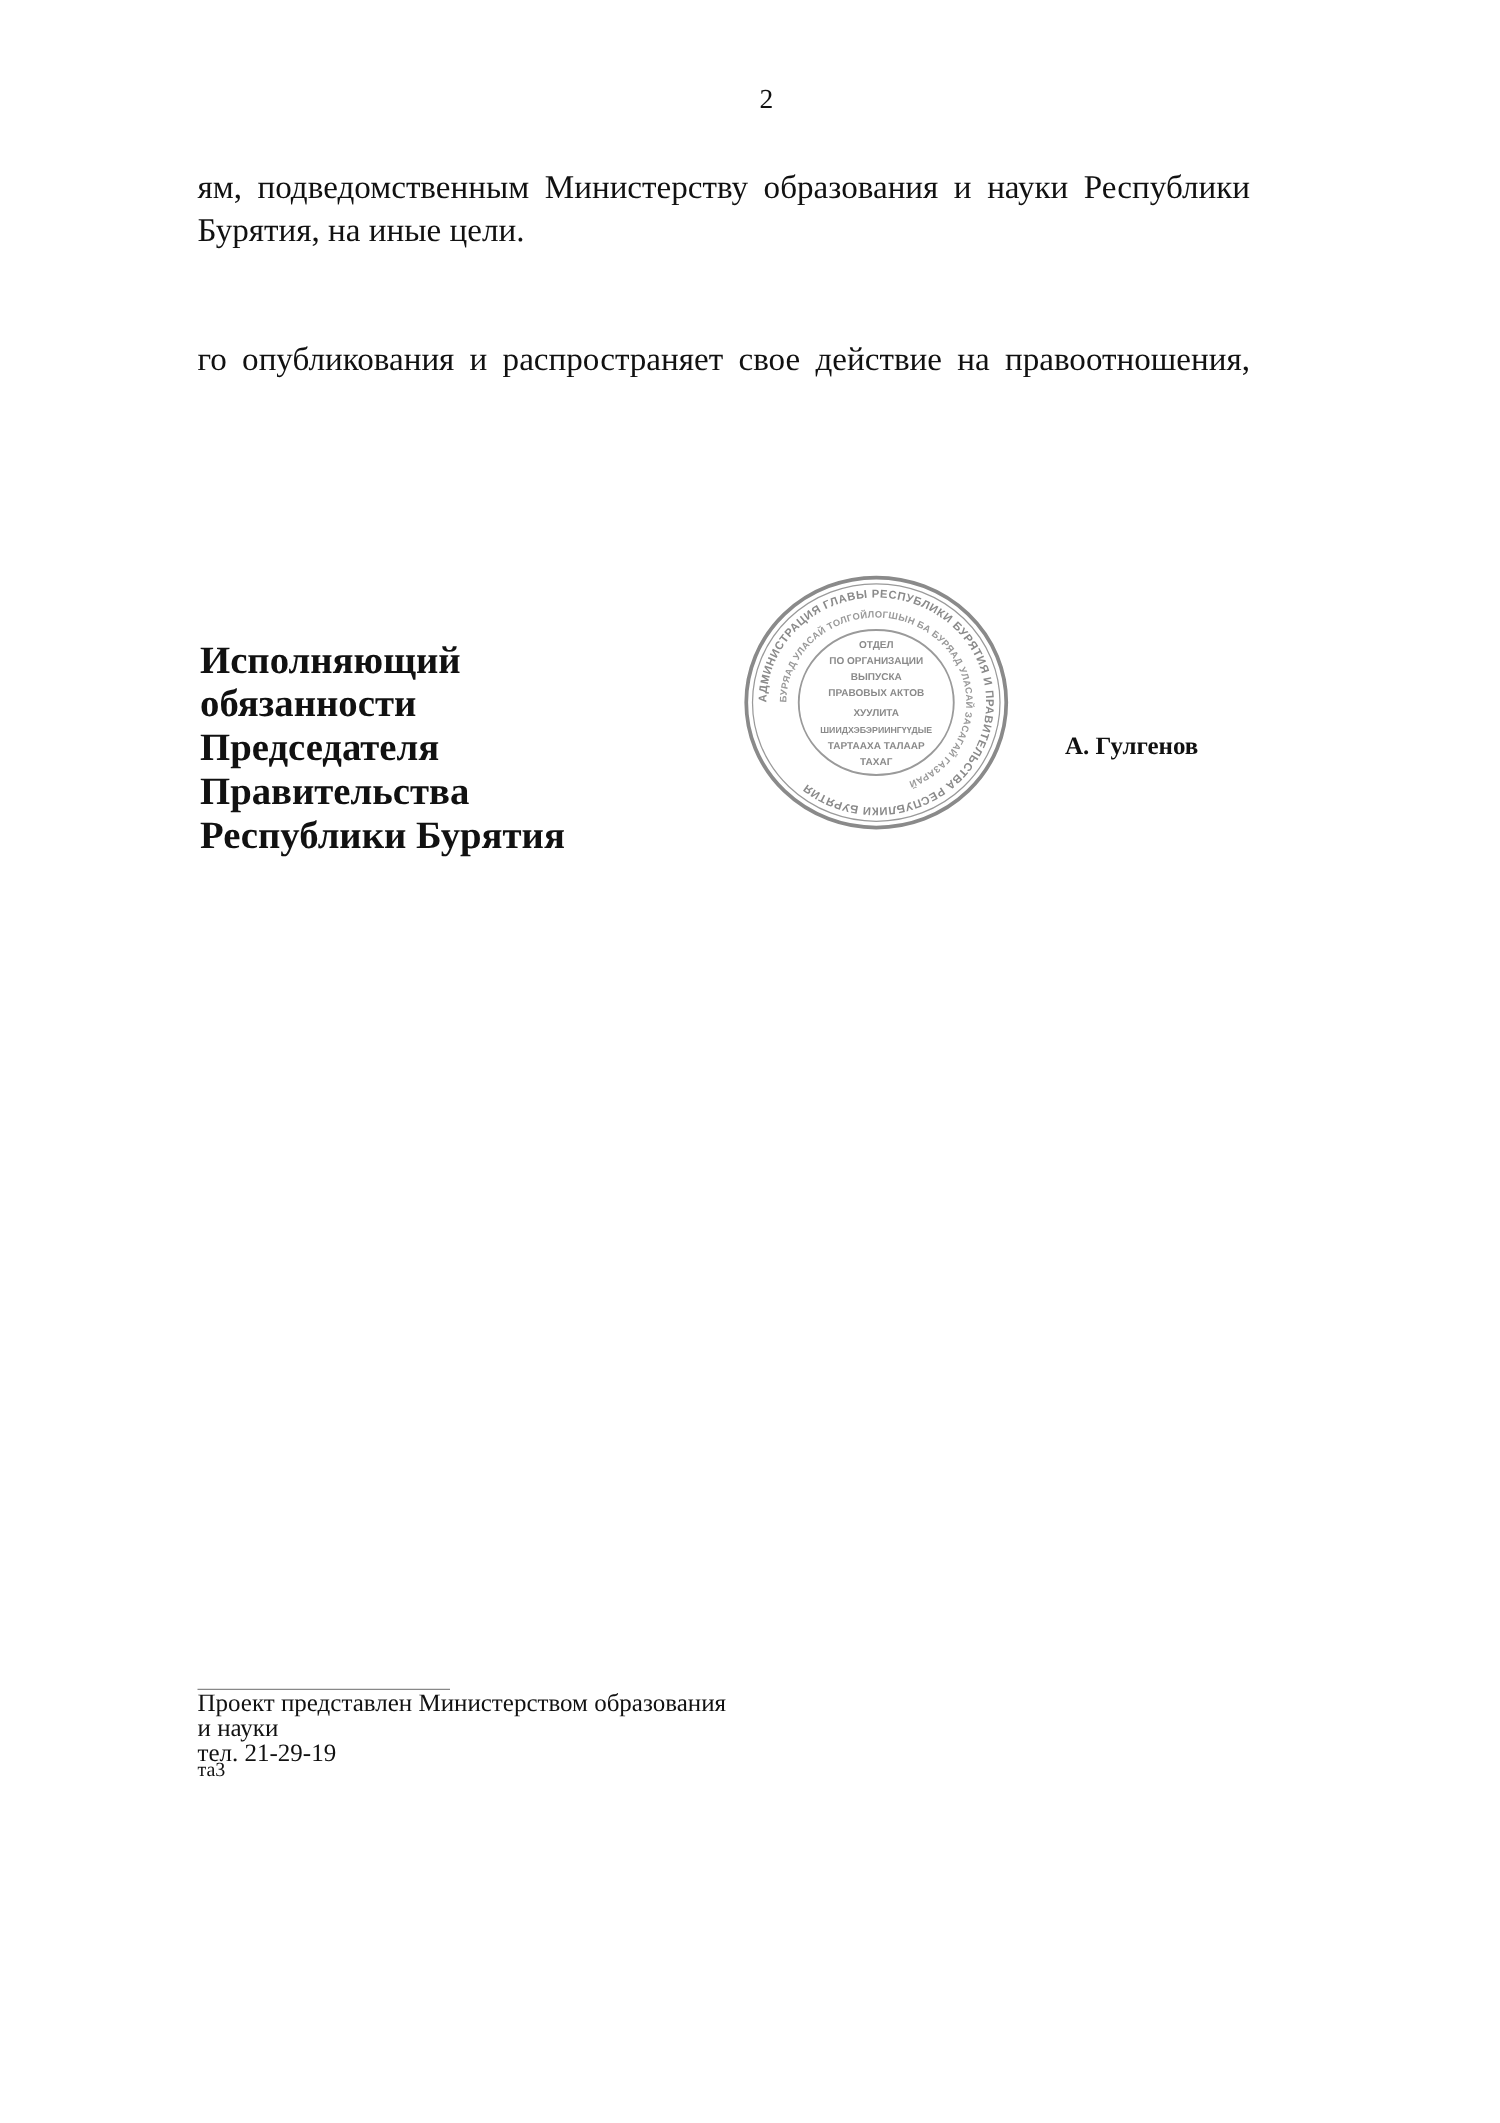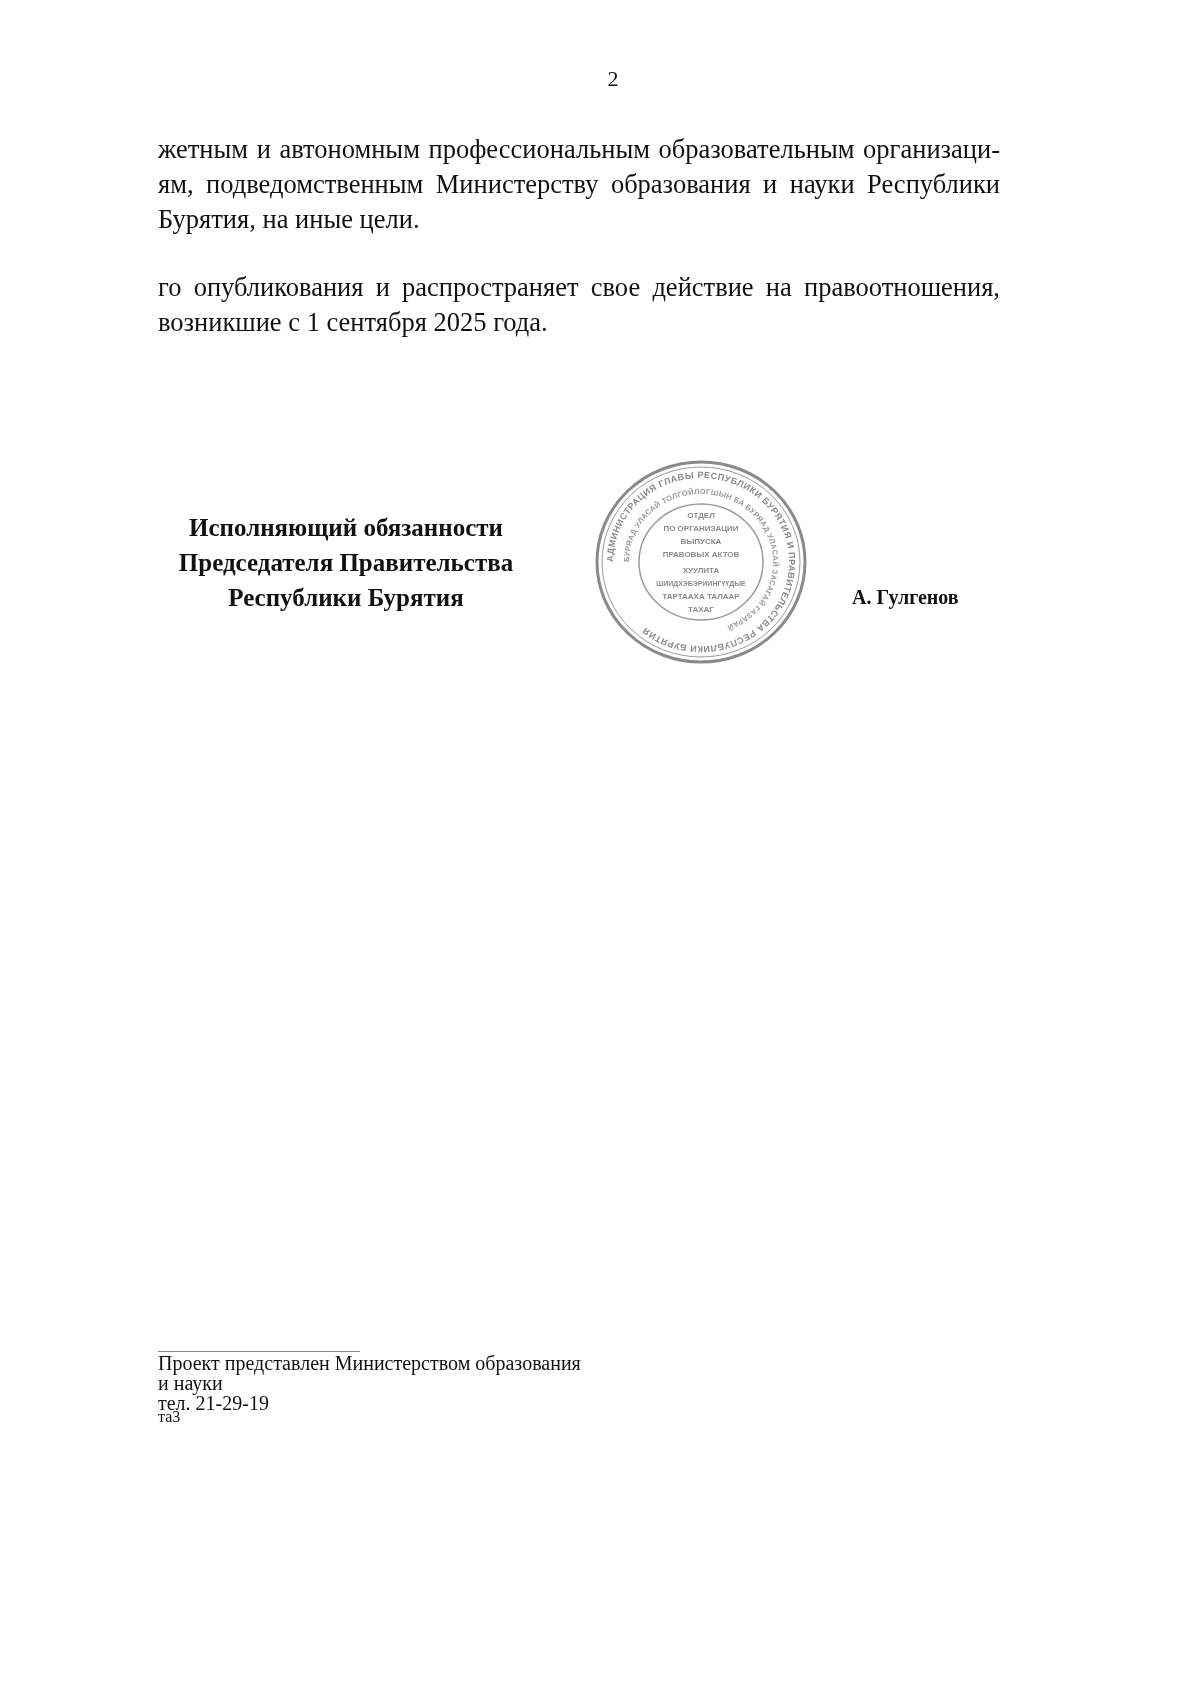--- a/index.html
+++ b/index.html
@@ -44,23 +44,23 @@
   }
   .p1 { top: 132px; }
   .p2 { top: 270px; }
   .para .indent { padding-left: 66px; }
 
   .sig-title {
     position: absolute;
     left: 160px;
     top: 510px;
     width: 372px;
-    text-align: center;
+    text-align: left;
     font-weight: bold;
-    font-size: 25px;
+    font-size: 31px;
     line-height: 35px;
   }
   .sig-title span { display: block; }
   .sig-name {
     position: absolute;
     left: 852px;
     top: 580px;
     font-weight: bold;
     font-size: 20px;
     line-height: 35px;
@@ -97,28 +97,26 @@
     font-size: 16px;
     line-height: 20px;
   }
 </style>
 </head>
 <body>
 
 <div class="page-number">2</div>
 
 <div class="para p1">
-  <span class="line">жетным и автономным профессиональным образовательным организаци-</span>
   <span class="line">ям, подведомственным Министерству образования и науки Республики</span>
   <span class="line last">Бурятия, на иные цели.</span>
 </div>
 
 <div class="para p2">
   <span class="line">го опубликования и распространяет свое действие на правоотношения,</span>
-  <span class="line last">возникшие с 1 сентября 2025 года.</span>
 </div>
 
 <div class="sig-title">
   <span>Исполняющий обязанности</span>
   <span>Председателя Правительства</span>
   <span>Республики Бурятия</span>
 </div>
 
 <div class="stamp">
   <svg viewBox="0 0 214 208" xmlns="http://www.w3.org/2000/svg">

